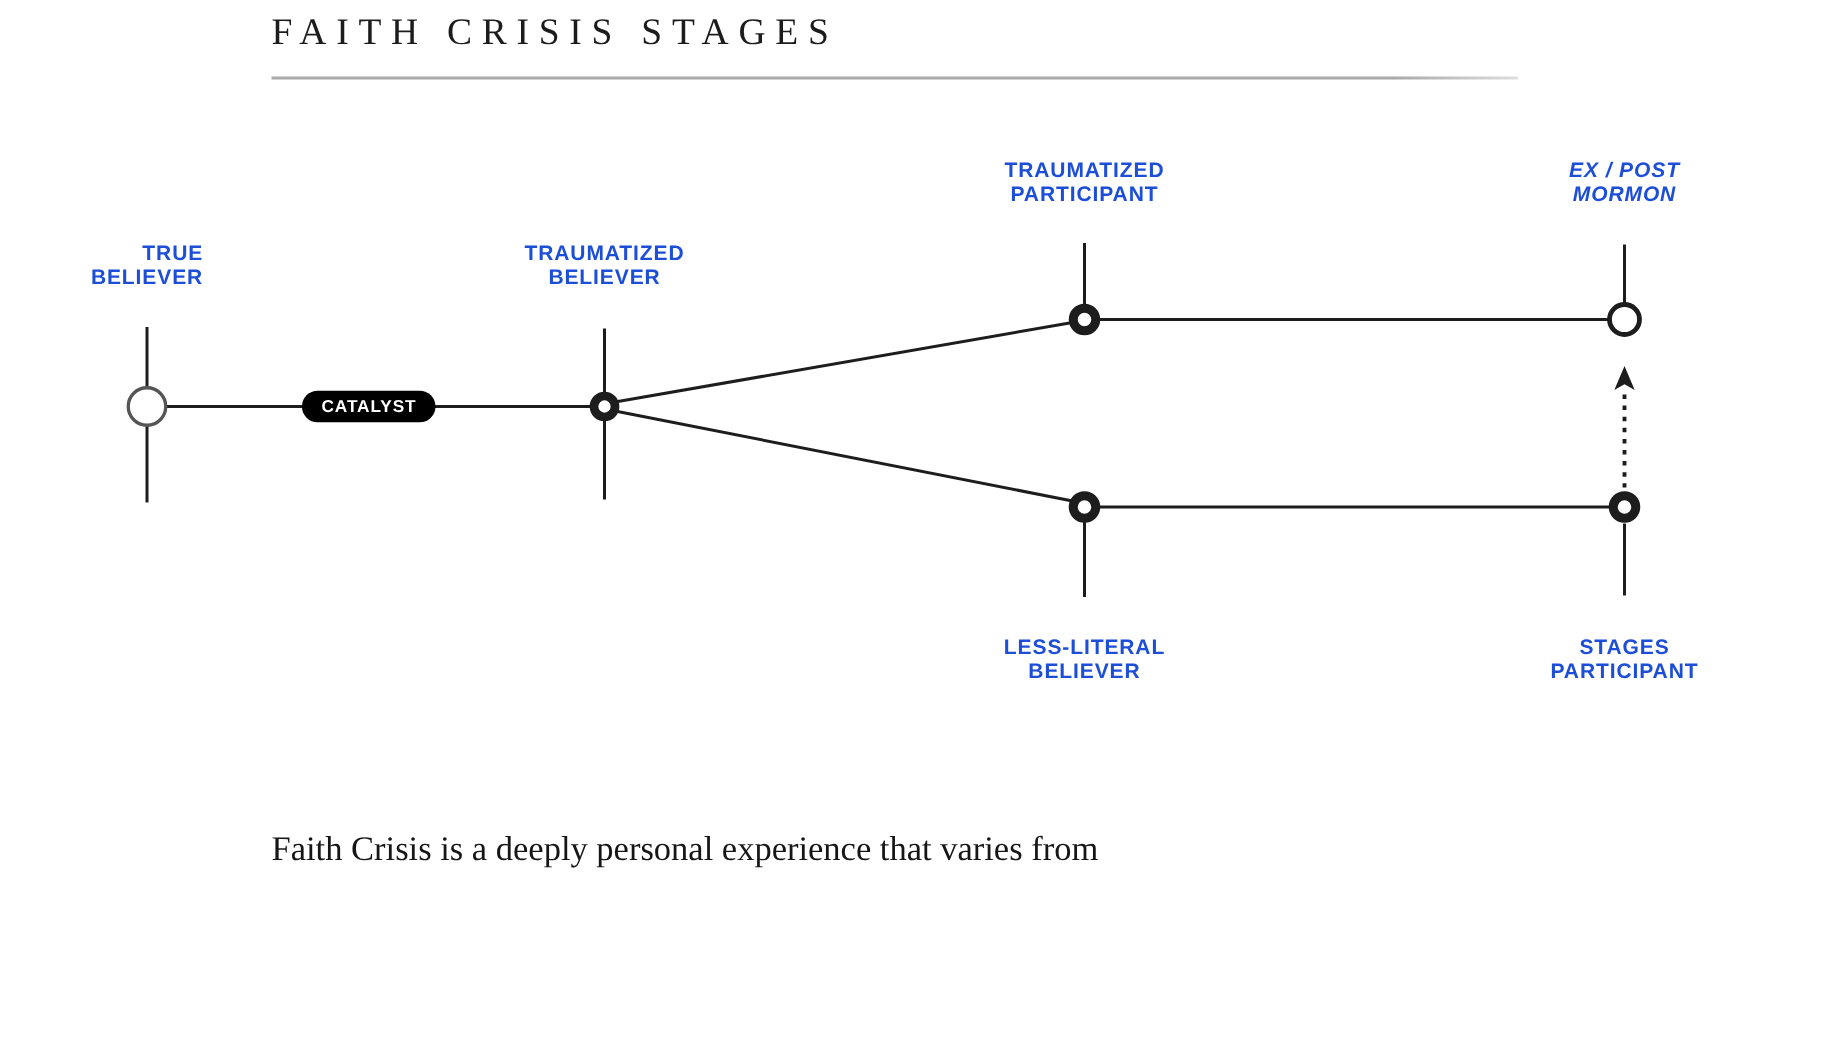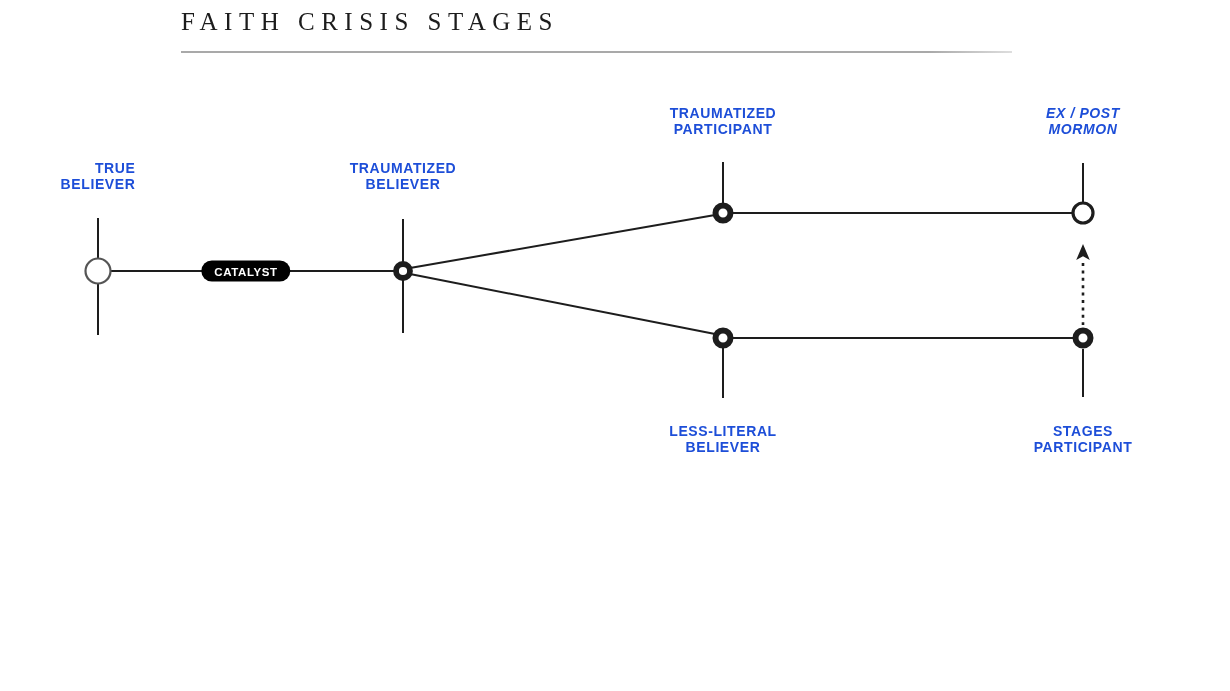--- a/index.html
+++ b/index.html
@@ -139,15 +139,16 @@
   <div class="node-label" style="left:723px; top:423px;">
     <span>LESS-LITERAL</span>
     <span>BELIEVER</span>
   </div>
   <div class="node-label" style="left:1083px;top:423px;">
     <span>STAGES</span>
     <span>PARTICIPANT</span>
   </div>
 
   <div class="overview">
+    <div class="overview-line">Faith Crisis is a deeply personal experience that varies from</div>
   </div>
 
 </div>
 
 </body></html>

